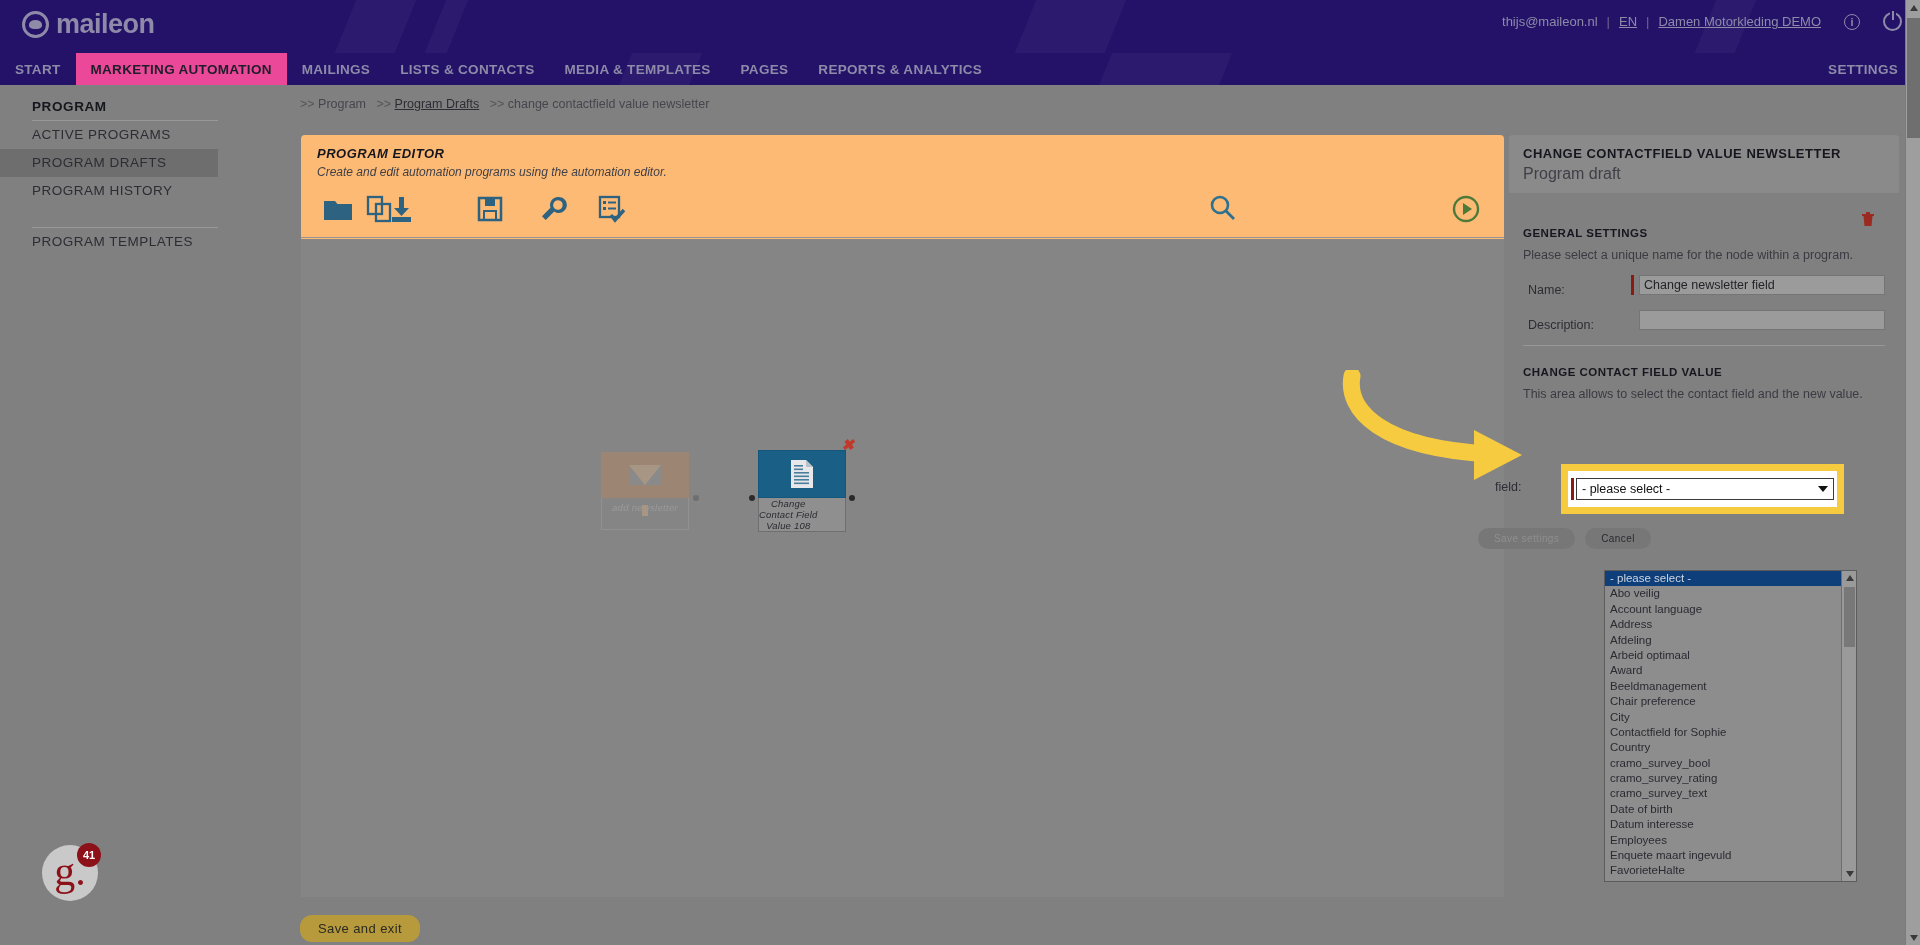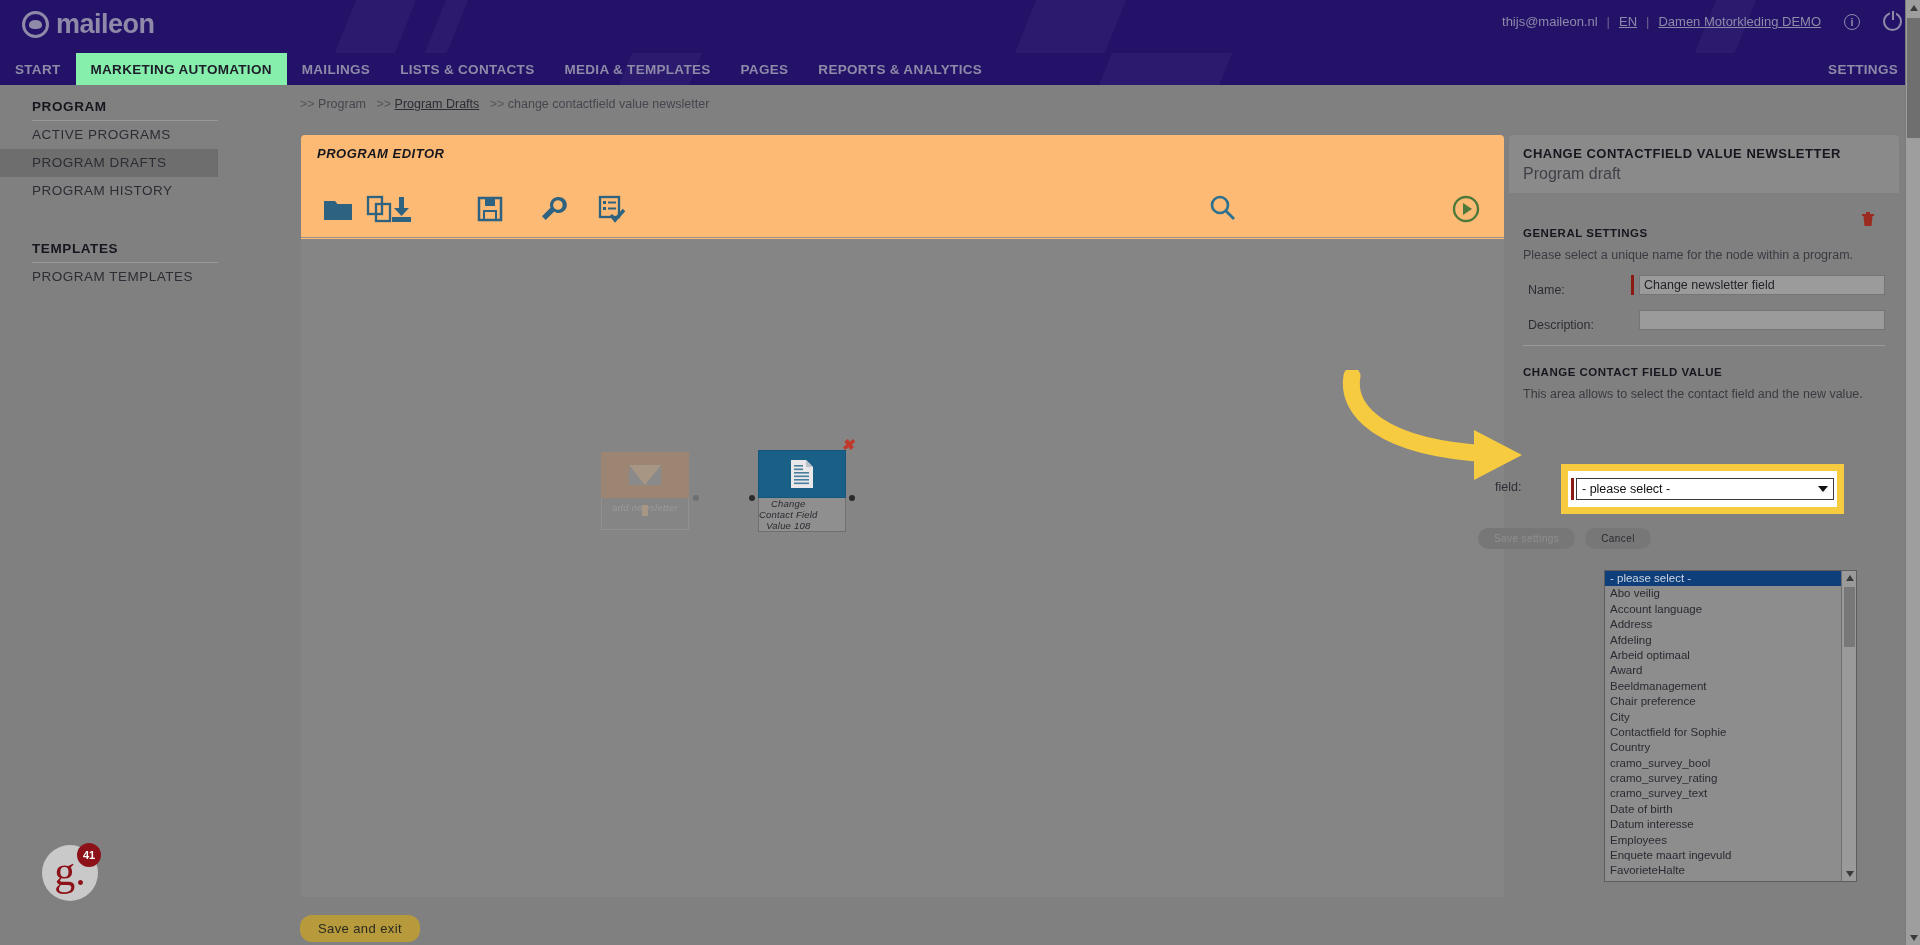--- a/index.html
+++ b/index.html
@@ -78,21 +78,21 @@
     transform: skewX(-22deg);
   }
   .nav-item {
     display: flex; align-items: center; padding: 0 15px;
     color: #8e8aa8; font-size: 13.5px; font-weight: bold;
     letter-spacing: 0.3px; white-space: nowrap;
     position: relative; z-index: 2;
   }
   .nav-item:first-child { margin-left: 10px; }
   .nav-item.active {
-    background: #86efac; color: #1e1e2a;
+    background: #ec4899; color: #1e1e2a;
   }
   .nav-settings {
     position: absolute; right: 0; top: 0; height: 100%;
     display: flex; align-items: center; padding: 0 22px;
     color: #8e8aa8; font-size: 13.5px; font-weight: bold; letter-spacing: 0.3px;
     z-index: 2;
   }
 
   
   .sidebar {
@@ -407,40 +407,40 @@
   <div class="nav-settings">SETTINGS</div>
 </div>
 
 <div class="sidebar">
   <div class="side-head">PROGRAM</div>
   <div class="side-rule"></div>
   <div class="side-item">ACTIVE PROGRAMS</div>
   <div class="side-item active">PROGRAM DRAFTS</div>
   <div class="side-item">PROGRAM HISTORY</div>
   <div class="side-gap"></div>
-  <div class="side-head">TEMPLATES</div>
   <div class="side-rule"></div>
   <div class="side-item">PROGRAM TEMPLATES</div>
 </div>
 
 <div class="main">
 
   <div class="breadcrumb">
     <span class="bc-sep">&gt;&gt;</span>
     <span class="dim">Program</span>
     &nbsp;
     <span class="bc-sep">&gt;&gt;</span>
     <a href="#">Program Drafts</a>
     &nbsp;
     <span class="bc-sep">&gt;&gt;</span>
     <span class="dim">change contactfield value newsletter</span>
   </div>
 
   <div class="editor-panel">
     <div class="panel-title">PROGRAM EDITOR</div>
+    <div class="panel-sub">Create and edit automation programs using the automation editor.</div>
 
     <div class="toolbar">
 
       <div class="tb-icon" style="left:20px">
         <svg viewBox="0 0 34 34" width="34" height="34">
             <path d="M3 9h11l2.5 3H31v16H3z" fill="#2d6280"></path>
           </svg>
       </div>
 
       <div class="tb-icon" style="left:62px">

